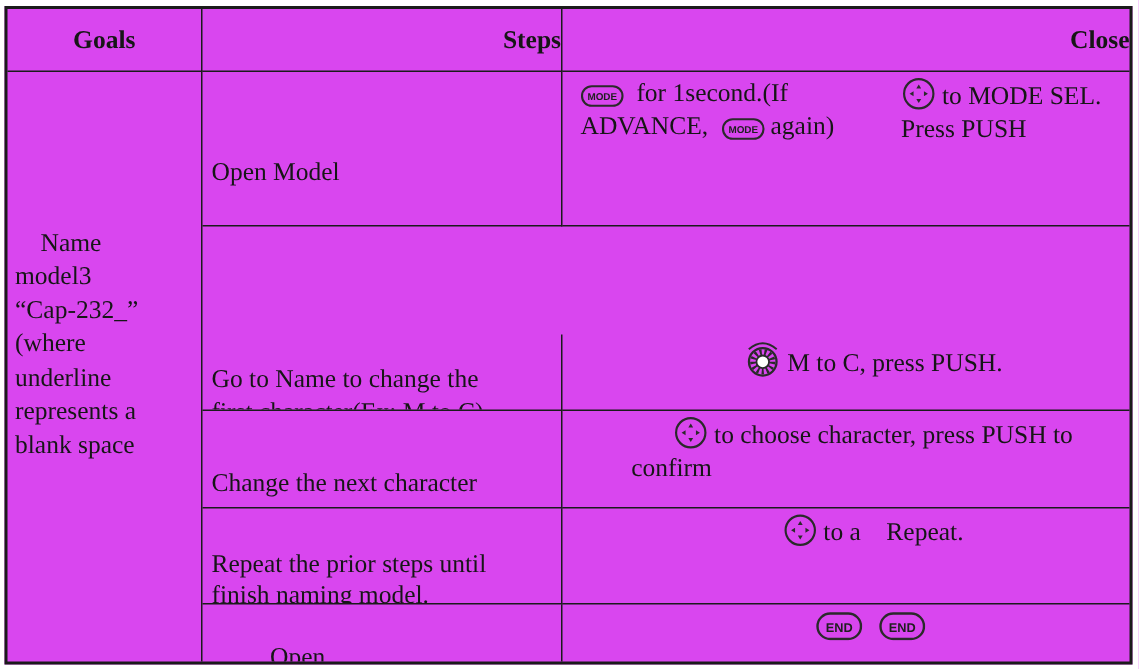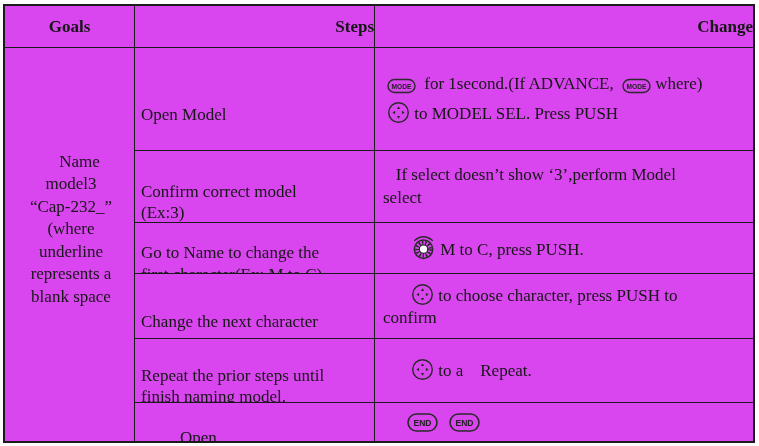--- a/index.html
+++ b/index.html
@@ -15,24 +15,24 @@
   .cell{border-right:1.5px solid #1b1b1b;border-bottom:1.5px solid #1b1b1b;box-sizing:border-box;overflow:hidden;}
   .no-r{border-right:none;}
   .no-b{border-bottom:none;}
   .hdr{font-weight:bold;font-size:17px;display:flex;align-items:center;}
   .hdr-goals{justify-content:center;}
   .hdr-pad{padding-left:38px;justify-content:flex-end;}
   .goals-cell{
     grid-column:1;grid-row:2 / 8;
     display:flex;align-items:center;border-bottom:none;
   }
-  .goals-text{white-space:pre-wrap;font-size:17px;line-height:1.32;padding:0 2px 30px 5px;width:100%;text-align:center;}
+  .goals-text{white-space:pre-wrap;font-size:17px;line-height:1.32;padding:0 2px 30px 5px;width:100%;}
   .step-cell{grid-column:2;display:flex;align-items:center;padding-left:6px;font-size:17px;line-height:1.25;}
   .step-text{white-space:pre-wrap;margin-top:31px;}
-  .input-cell{grid-column:3;display:flex;flex-direction:column;justify-content:center;padding-left:8px;font-size:17px;line-height:1.3;}
+  .input-cell{grid-column:3;display:flex;flex-direction:row;justify-content:center;padding-left:8px;font-size:17px;line-height:1.3;}
   .iline{margin:3px 0;}
   .itext{white-space:pre-wrap;}
   .indent-close{padding-left:45px;}
   svg{vertical-align:-5px;}
   svg text{font-family:"Liberation Sans",sans-serif;fill:#1f1f1f;}
   .icon-gap{margin-right:4px;}
   .icon-ind{margin-left:28px;}
   .end-gap{margin-right:11px;}
 </style>
 </head>
@@ -40,21 +40,21 @@
 
 <div class="table">
 
   <div class="cell hdr hdr-goals">
     <span>Goals</span>
   </div>
   <div class="cell hdr hdr-pad">
     <span>Steps</span>
   </div>
   <div class="cell hdr hdr-pad no-r">
-    <span>Change</span>
+    <span>Close</span>
   </div>
 
   <div class="cell goals-cell">
     <div class="goals-text">    Name
 model3
 “Cap-232_”
 (where
 underline
 represents a
 blank space</div>
@@ -64,41 +64,33 @@
     <span class="step-text">Open Model</span>
   </div>
   <div class="cell input-cell no-r" style="grid-row:2;padding-left:12px">
     <div class="iline">
       <svg class="icon-gap" width="29" height="16" viewBox="0 0 29 16">
         <rect x="1" y="1.5" width="27" height="13" rx="6.5" fill="none" stroke="#2a2a2a" stroke-width="1.4"></rect>
         <text x="14.5" y="10.6" text-anchor="middle" font-size="6.6" font-weight="bold">MODE</text>
       </svg><span class="itext"> for 1second.(If ADVANCE,  </span><svg class="icon-gap" width="29" height="16" viewBox="0 0 29 16">
         <rect x="1" y="1.5" width="27" height="13" rx="6.5" fill="none" stroke="#2a2a2a" stroke-width="1.4"></rect>
         <text x="14.5" y="10.6" text-anchor="middle" font-size="6.6" font-weight="bold">MODE</text>
-      </svg><span class="itext">where)</span>
+      </svg><span class="itext">again)</span>
     </div>
     <div class="iline">
       <svg width="23" height="23" viewBox="0 0 24 24">
         <circle cx="12" cy="12" r="10.2" fill="none" stroke="#2a2a2a" stroke-width="1.5"></circle>
         <path d="M12 5.6 L10.3 8.4 L13.7 8.4 Z" fill="#2a2a2a"></path>
         <path d="M12 18.4 L10.3 15.6 L13.7 15.6 Z" fill="#2a2a2a"></path>
         <path d="M5.6 12 L8.4 10.3 L8.4 13.7 Z" fill="#2a2a2a"></path>
         <path d="M18.4 12 L15.6 10.3 L15.6 13.7 Z" fill="#2a2a2a"></path>
-      </svg><span class="itext"> to MODEL SEL. Press PUSH</span>
+      </svg><span class="itext"> to MODE SEL. Press PUSH</span>
     </div>
   </div>
 
-  <div class="cell step-cell" style="grid-row:3">
-    <span class="step-text">Confirm correct model
-(Ex:3)</span>
-  </div>
-  <div class="cell input-cell no-r" style="grid-row:3">
-    <div class="iline itext">   If select doesn’t show ‘3’,perform Model
-select</div>
-  </div>
 
   <div class="cell input-cell no-r" style="grid-row:4">
     <div class="iline">
       <svg class="icon-ind" width="25" height="26" viewBox="0 0 25 26">
         <path d="M3.2 6.8 Q12.5 -1.2 21.8 6.8" fill="none" stroke="#2a2a2a" stroke-width="1.3"></path>
         <circle cx="12.5" cy="15.2" r="9.2" fill="none" stroke="#2a2a2a" stroke-width="1.5"></circle>
         <circle cx="12.5" cy="15.2" r="6.4" fill="none" stroke="#2a2a2a" stroke-width="4" stroke-dasharray="1.4 1.7"></circle>
         <circle cx="12.5" cy="15.2" r="4.2" fill="#fff" stroke="#2a2a2a" stroke-width="1.2"></circle>
       </svg><span class="itext"> M to C, press PUSH.</span>
     </div>

